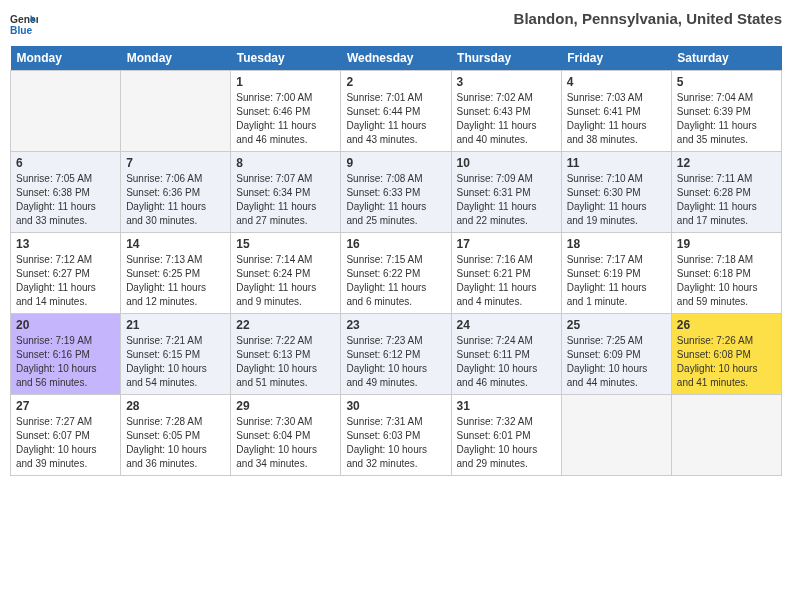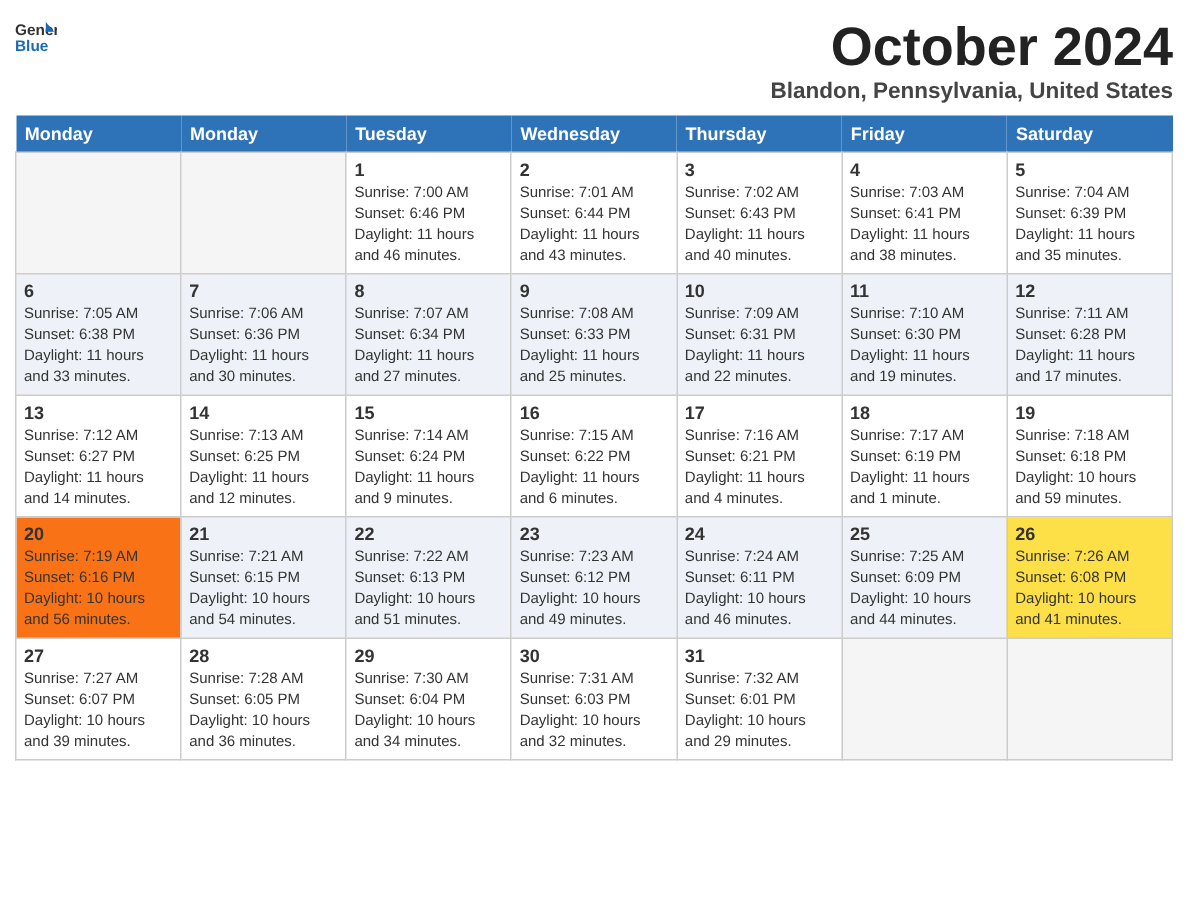--- a/index.html
+++ b/index.html
@@ -84,21 +84,20 @@
 
 <div class="header">
   <div class="logo">
     <svg class="logo-icon" viewBox="0 0 30 30">
       <text x="0" y="14" font-size="11" font-weight="bold" fill="#333">General</text>
       <text x="0" y="26" font-size="11" font-weight="bold" fill="#1a6ab5">Blue</text>
       <polygon points="22,5 28,12 22,12" fill="#1a6ab5"></polygon>
     </svg>
   </div>
   <div class="title-block">
-    <div class="month-title">October 2024</div>
     <div class="location">Blandon, Pennsylvania, United States</div>
   </div>
 </div>
 
 <table>
   <thead>
     <tr>
       <th>Monday</th>
       <th>Monday</th>
       <th>Tuesday</th>
@@ -225,21 +224,21 @@
 Daylight: 11 hours and 1 minute.</div>
         </td>
         <td style="background: rgb(255, 255, 255); margin-left: 24px;">
           <div class="day-num">19</div>
           <div class="day-info" style="white-space: pre-line;">Sunrise: 7:18 AM
 Sunset: 6:18 PM
 Daylight: 10 hours and 59 minutes.</div>
         </td>
       </tr>
       <tr style="background: rgb(238, 242, 248);">
-        <td style="background: #f97316;">
+        <td style="background: #c4b5fd;">
           <div class="day-num">20</div>
           <div class="day-info" style="white-space: pre-line;">Sunrise: 7:19 AM
 Sunset: 6:16 PM
 Daylight: 10 hours and 56 minutes.</div>
         </td>
         <td style="background: rgb(238, 242, 248);">
           <div class="day-num">21</div>
           <div class="day-info" style="white-space: pre-line;">Sunrise: 7:21 AM
 Sunset: 6:15 PM
 Daylight: 10 hours and 54 minutes.</div>

